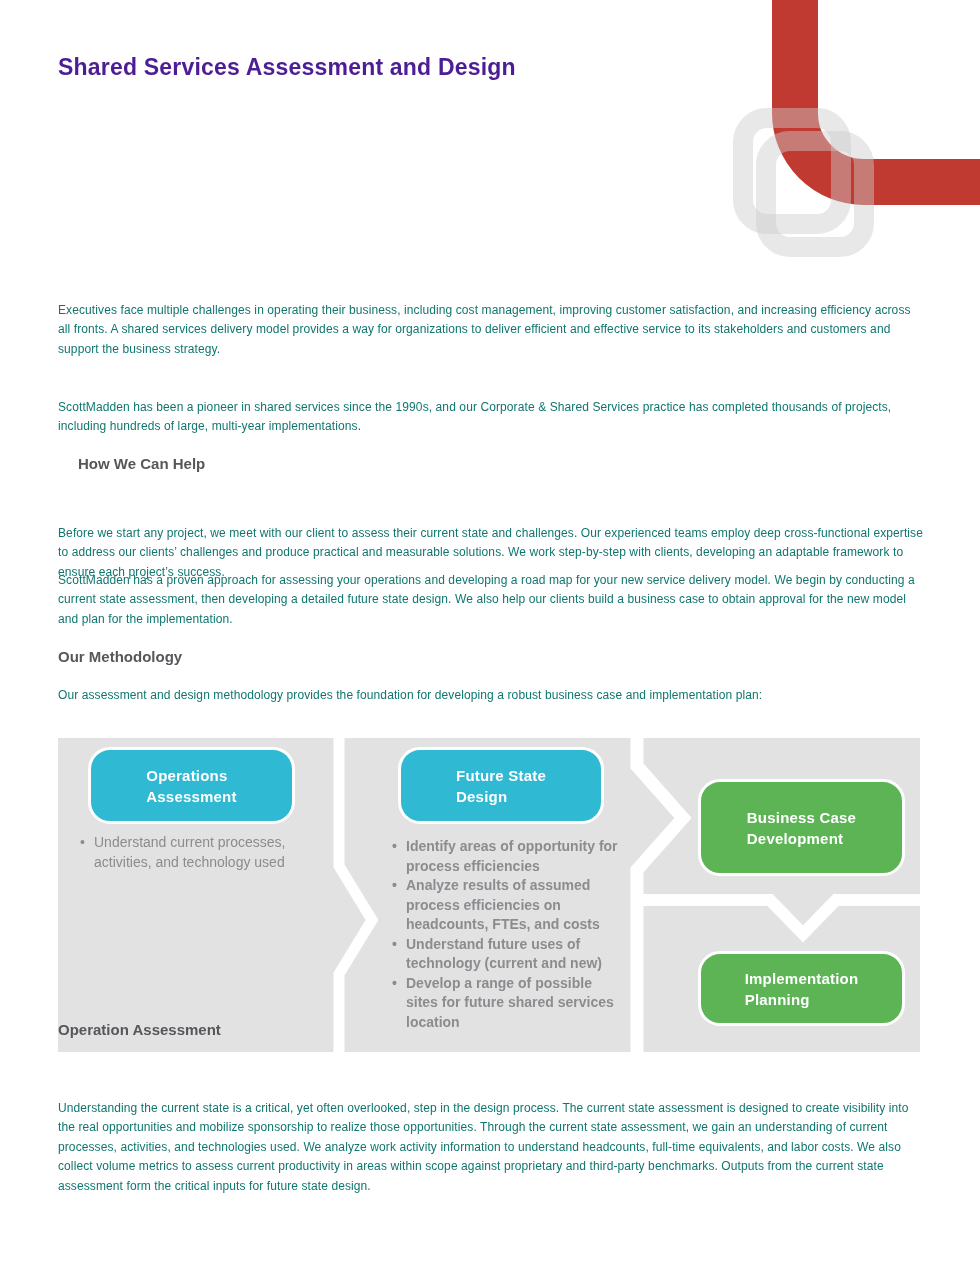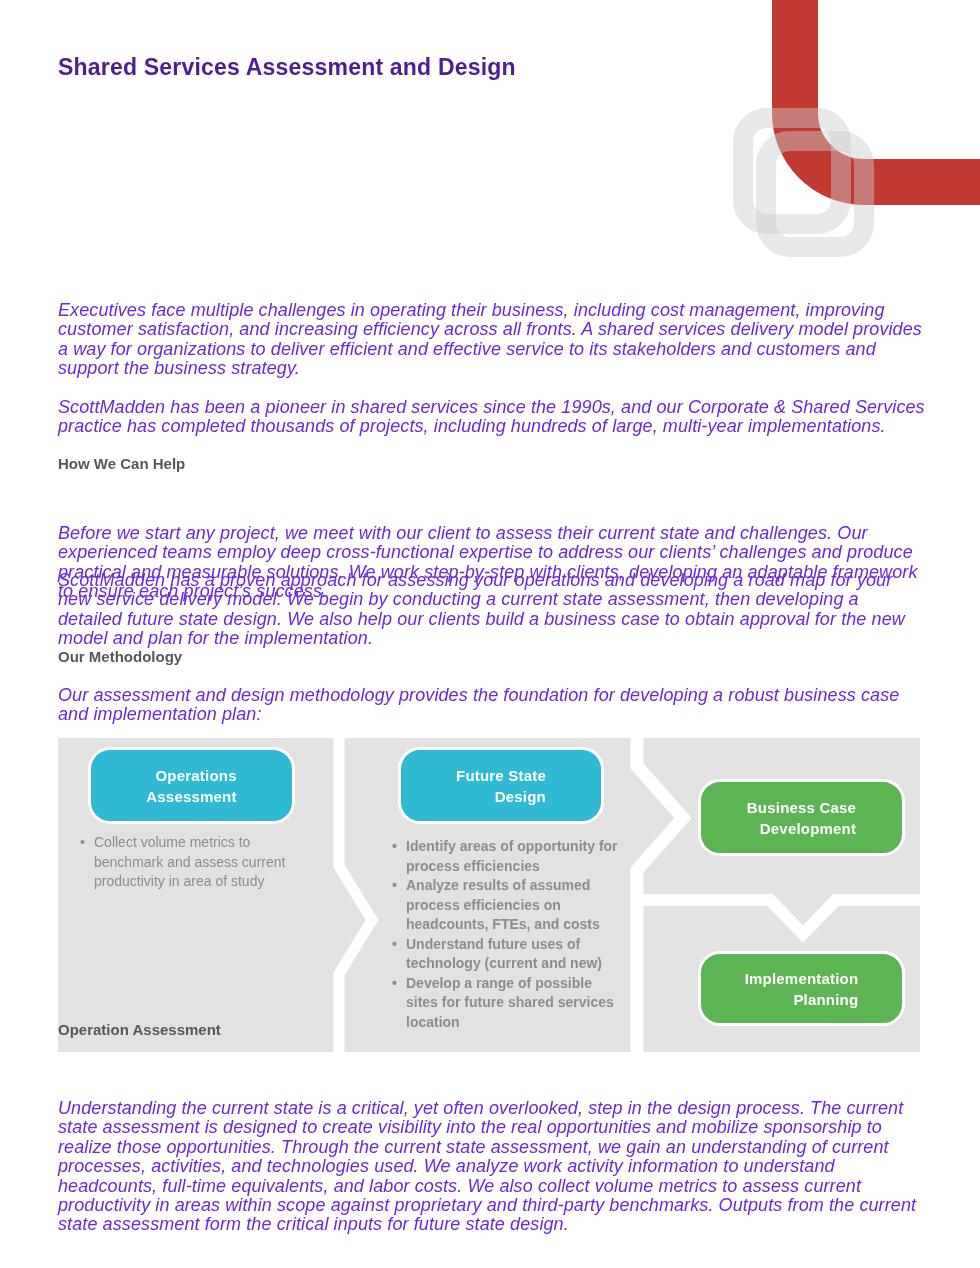--- a/index.html
+++ b/index.html
@@ -36,56 +36,55 @@
     font-size:23px; font-weight:bold; color:#4c1d95;
     letter-spacing:0.2px;
   }
   .page-title {
     position:absolute; left:57px; top:101px;
     font-size:38px; font-weight:bold; color:#595a5e;
     line-height:47px; white-space:pre-line; letter-spacing:0.3px;
   }
   .para {
     position:absolute; left:58px; width:868px;
-    font-size:18px; line-height:19.4px; color:#6d28d9;
+    font-size:12px; line-height:19.4px; color:#0f766e;
     letter-spacing:0.1px;
-    font-style:italic;
   }
   .p-intro-1 { top:301px; }
   .p-intro-2 { top:398px; }
   .h-section { position:absolute; left:58px; font-size:15px; font-weight:bold; color:#56575b; }
-  .h-how { top:455px; }
+  .h-how { top:455px;margin-left:20px; }
   .p-how-1 { top:494px;margin-top:30px; }
   .p-how-2 { top:571px; }
   .h-method { top:648px; }
   .p-method { top:686px; }
   .h-oa { top:1021px; }
   .p-oa { top:1099px; }
   
   .diagram { position:absolute; left:58px; top:738px; width:862px; height:314px; }
   .panel { position:absolute; top:0; height:314px; background:#e2e2e2; }
   .panel-1 { left:0;   width:281px; }
   .panel-2 { left:281px; width:298px; }
   .panel-3 { left:579px; width:283px; }
   .dividers { position:absolute; left:0; top:0; width:862px; height:314px; }
   .stage {
     position:absolute;
     border:3px solid #ffffff; border-radius:22px;
     display:flex; align-items:center; justify-content:center;
-    text-align:right;
+    text-align:left;
   }
   .stage-label {
     color:#ffffff; font-weight:bold; font-size:15px;
     line-height:21px; white-space:pre-line; letter-spacing:0.2px;
   }
   .stage-cyan  { background:#2fb9d3; }
   .stage-green { background:#5cb454; }
   .stage-1 { left:30px;  top:9px;   width:207px; height:77px; }
   .stage-2 { left:340px; top:9px;   width:206px; height:77px; }
-  .stage-3 { left:640px; top:41px;  width:207px; height:77px; }
+  .stage-3 { left:640px; top:41px;  width:207px; height:97px; }
   .stage-4 { left:640px; top:213px; width:207px; height:75px; }
   .stage-bullets {
     position:absolute; list-style:none;
     font-size:14px; line-height:19.5px; color:#8b8c8f;
   }
   .stage-bullets li { position:relative; padding-left:16px; }
   .stage-bullets li::before { content:"\2022"; position:absolute; left:2px; }
   .bullets-1 { left:20px;  top:95px; width:238px; }
   .bullets-2 { left:332px; top:99px; width:232px;font-weight:bold; }
 </style>
@@ -132,21 +131,21 @@
     <div class="stage stage-green stage-3">
       <span class="stage-label">Business Case
 Development</span>
     </div>
     <div class="stage stage-green stage-4">
       <span class="stage-label">Implementation
 Planning</span>
     </div>
 
     <ul class="stage-bullets bullets-1">
-      <li>Collect volume metrics to benchmark and assess current productivity in area of study</li>
+      <li>Understand current processes, activities, and technology used</li>
     </ul>
     <ul class="stage-bullets bullets-2">
       <li>Identify areas of opportunity for process efficiencies</li>
       <li>Analyze results of assumed process efficiencies on headcounts, FTEs, and costs</li>
       <li>Understand future uses of technology (current and new)</li>
       <li>Develop a range of possible sites for future shared services location</li>
     </ul>
   </div>
 
   <div class="h-section h-oa">Operation Assessment</div>

